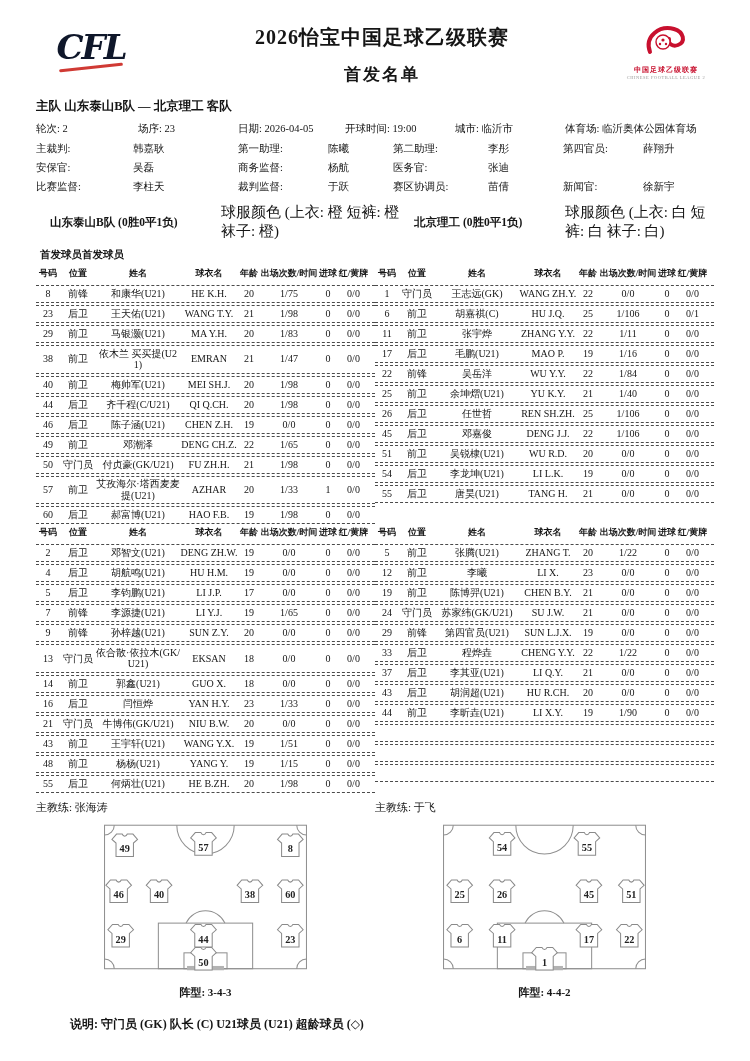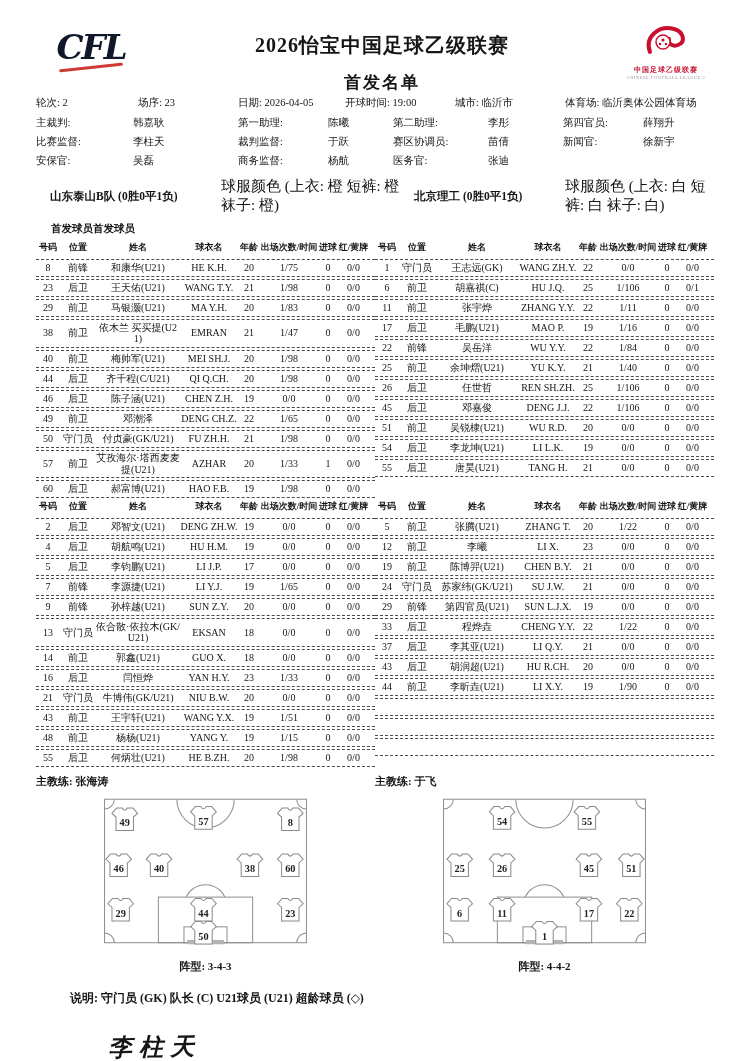--- a/index.html
+++ b/index.html
@@ -7,21 +7,21 @@
        font-family:"Liberation Serif","DejaVu Serif",serif;font-size:11px;position:relative;}
   .page{padding:14px 36px 0 36px;}
 
   
   .hdr{display:flex;align-items:flex-start;}
   .cfl{width:110px;padding-top:16px;text-align:center;}
   .cfl-text{font-family:"DejaVu Serif",serif;font-style:italic;font-weight:bold;
             font-size:34px;color:#0f172a;letter-spacing:-2px;line-height:1;}
   .cfl-swoosh{width:64px;height:3px;background:#d03a34;border-radius:2px;margin:2px auto 0;transform:rotate(-6deg);}
   .titles{flex:1;text-align:center;}
-  .t1{font-size:20px;font-weight:bold;letter-spacing:1px;margin-top:18px;}
+  .t1{font-size:20px;font-weight:bold;letter-spacing:1px;margin-top:10px;}
   .t2{font-size:17px;font-weight:bold;letter-spacing:2px;margin-top:12px;}
   .lg2{width:96px;text-align:center;padding-top:8px;}
   .lg2 .cn{color:#c8102e;font-weight:bold;font-size:7px;letter-spacing:1px;margin-top:1px;}
   .lg2 .en{color:#999;font-size:4.5px;letter-spacing:.5px;}
 
   
   .teams-line{font-weight:bold;font-size:12.5px;margin:12px 0 7px 0;}
   .inforow1{display:flex;font-size:10.5px;margin:2px 0 6px 0;}
   .inforow1 span:nth-child(1){width:102px;}
   .inforow1 span:nth-child(2){width:100px;}
@@ -29,33 +29,33 @@
   .inforow1 span:nth-child(4){width:110px;}
   .inforow1 span:nth-child(5){width:110px;}
   .offrow{display:grid;grid-template-columns:97px 105px 90px 65px 95px 75px 80px 1fr;
           font-size:10.5px;margin:5px 0;}
 
   
   .kitrow{display:grid;grid-template-columns:185px 179px 165px 1fr;align-items:center;margin:9px 0 7px 0;}
   .kitname{font-weight:bold;font-size:11.5px;padding-left:14px;}
   .kittxt{font-size:15px;}
 
-  .secttl{font-weight:bold;font-size:10.5px;margin:6px 0 3px 15px;}
+  .secttl{font-weight:bold;font-size:10.5px;margin:6px 0 3px 4px;}
 
   
   .twocol{display:flex;}
   .half{flex:1;min-width:0;}
   .hrow,.prow{display:grid;grid-template-columns:24px 36px 84px 58px 22px 58px 20px 31px;
               text-align:center;align-items:center;}
   .hrow{font-weight:bold;font-size:9px;padding:2px 0 3px 0;}
   .prow{font-size:10px;border-top:1px dashed #4a4a4a;border-bottom:1px dashed #4a4a4a;
         margin-top:2px;padding:1.5px 0;min-height:13px;line-height:1.18;}
   .prow .pc{word-break:break-all;}
   .coachrow{display:flex;margin:7px 0 4px 0;}
-  .coachrow div{flex:1;font-weight:bold;font-size:11px;}
+  .coachrow div{flex:1;font-weight:normal;font-size:11px;}
 
   
   .pitches{display:flex;justify-content:space-around;margin-top:8px;}
   .pitchblk{text-align:center;}
   .ptlabel{font-weight:bold;font-size:11px;margin-top:10px;}
   .legend{font-weight:bold;font-size:12px;margin:16px 0 0 34px;}
 
   
   .sigrow{display:flex;align-items:center;margin-top:24px;padding-left:50px;}
   .sig-name{font-family:"DejaVu Serif",serif;font-style:italic;font-weight:bold;
@@ -81,58 +81,59 @@
         <circle cx="23" cy="20" r="7" fill="#fff" stroke="#c8102e" stroke-width="1.4"></circle>
         <circle cx="23" cy="18" r="1.6" fill="#c8102e"></circle>
         <circle cx="20" cy="22" r="1.2" fill="#c8102e"></circle>
         <circle cx="26" cy="22" r="1.2" fill="#c8102e"></circle>
       </svg>
       <div class="cn">中国足球乙级联赛</div>
       <div class="en">CHINESE FOOTBALL LEAGUE 2</div>
     </div>
   </div>
 
+  <div class="teams-line">主队 山东泰山B队 — 北京理工 客队</div>
   <div class="inforow1" id="inforow1">
       <span>轮次: 2</span>
       <span>场序: 23</span>
       <span>日期: 2026-04-05</span>
       <span>开球时间: 19:00</span>
       <span>城市: 临沂市</span>
       <span>体育场: 临沂奥体公园体育场</span>
     </div>
   <div id="officials">
       <div class="offrow">
         <div>主裁判:</div>
         <div>韩嘉耿</div>
         <div>第一助理:</div>
         <div>陈曦</div>
         <div>第二助理:</div>
         <div>李彤</div>
         <div>第四官员:</div>
         <div>薛翔升</div>
       </div>
       <div class="offrow">
+        <div>安保官:</div>
+        <div>吴磊</div>
+        <div>商务监督:</div>
+        <div>杨航</div>
+        <div>医务官:</div>
+        <div>张迪</div>
+        <div></div>
+        <div></div>
+      </div>
+      <div class="offrow">
         <div>比赛监督:</div>
         <div>李柱天</div>
         <div>裁判监督:</div>
         <div>于跃</div>
         <div>赛区协调员:</div>
         <div>苗倩</div>
         <div>新闻官:</div>
         <div>徐新宇</div>
-      </div>
-      <div class="offrow">
-        <div>安保官:</div>
-        <div>吴磊</div>
-        <div>商务监督:</div>
-        <div>杨航</div>
-        <div>医务官:</div>
-        <div>张迪</div>
-        <div></div>
-        <div></div>
       </div>
     </div>
 
   <div class="kitrow">
     <div class="kitname">山东泰山B队 (0胜0平1负)</div>
     <div class="kittxt">球服颜色 (上衣: 橙 短裤: 橙 袜子: 橙)</div>
     <div class="kitname">北京理工 (0胜0平1负)</div>
     <div class="kittxt">球服颜色 (上衣: 白 短裤: 白 袜子: 白)</div>
   </div>
 

